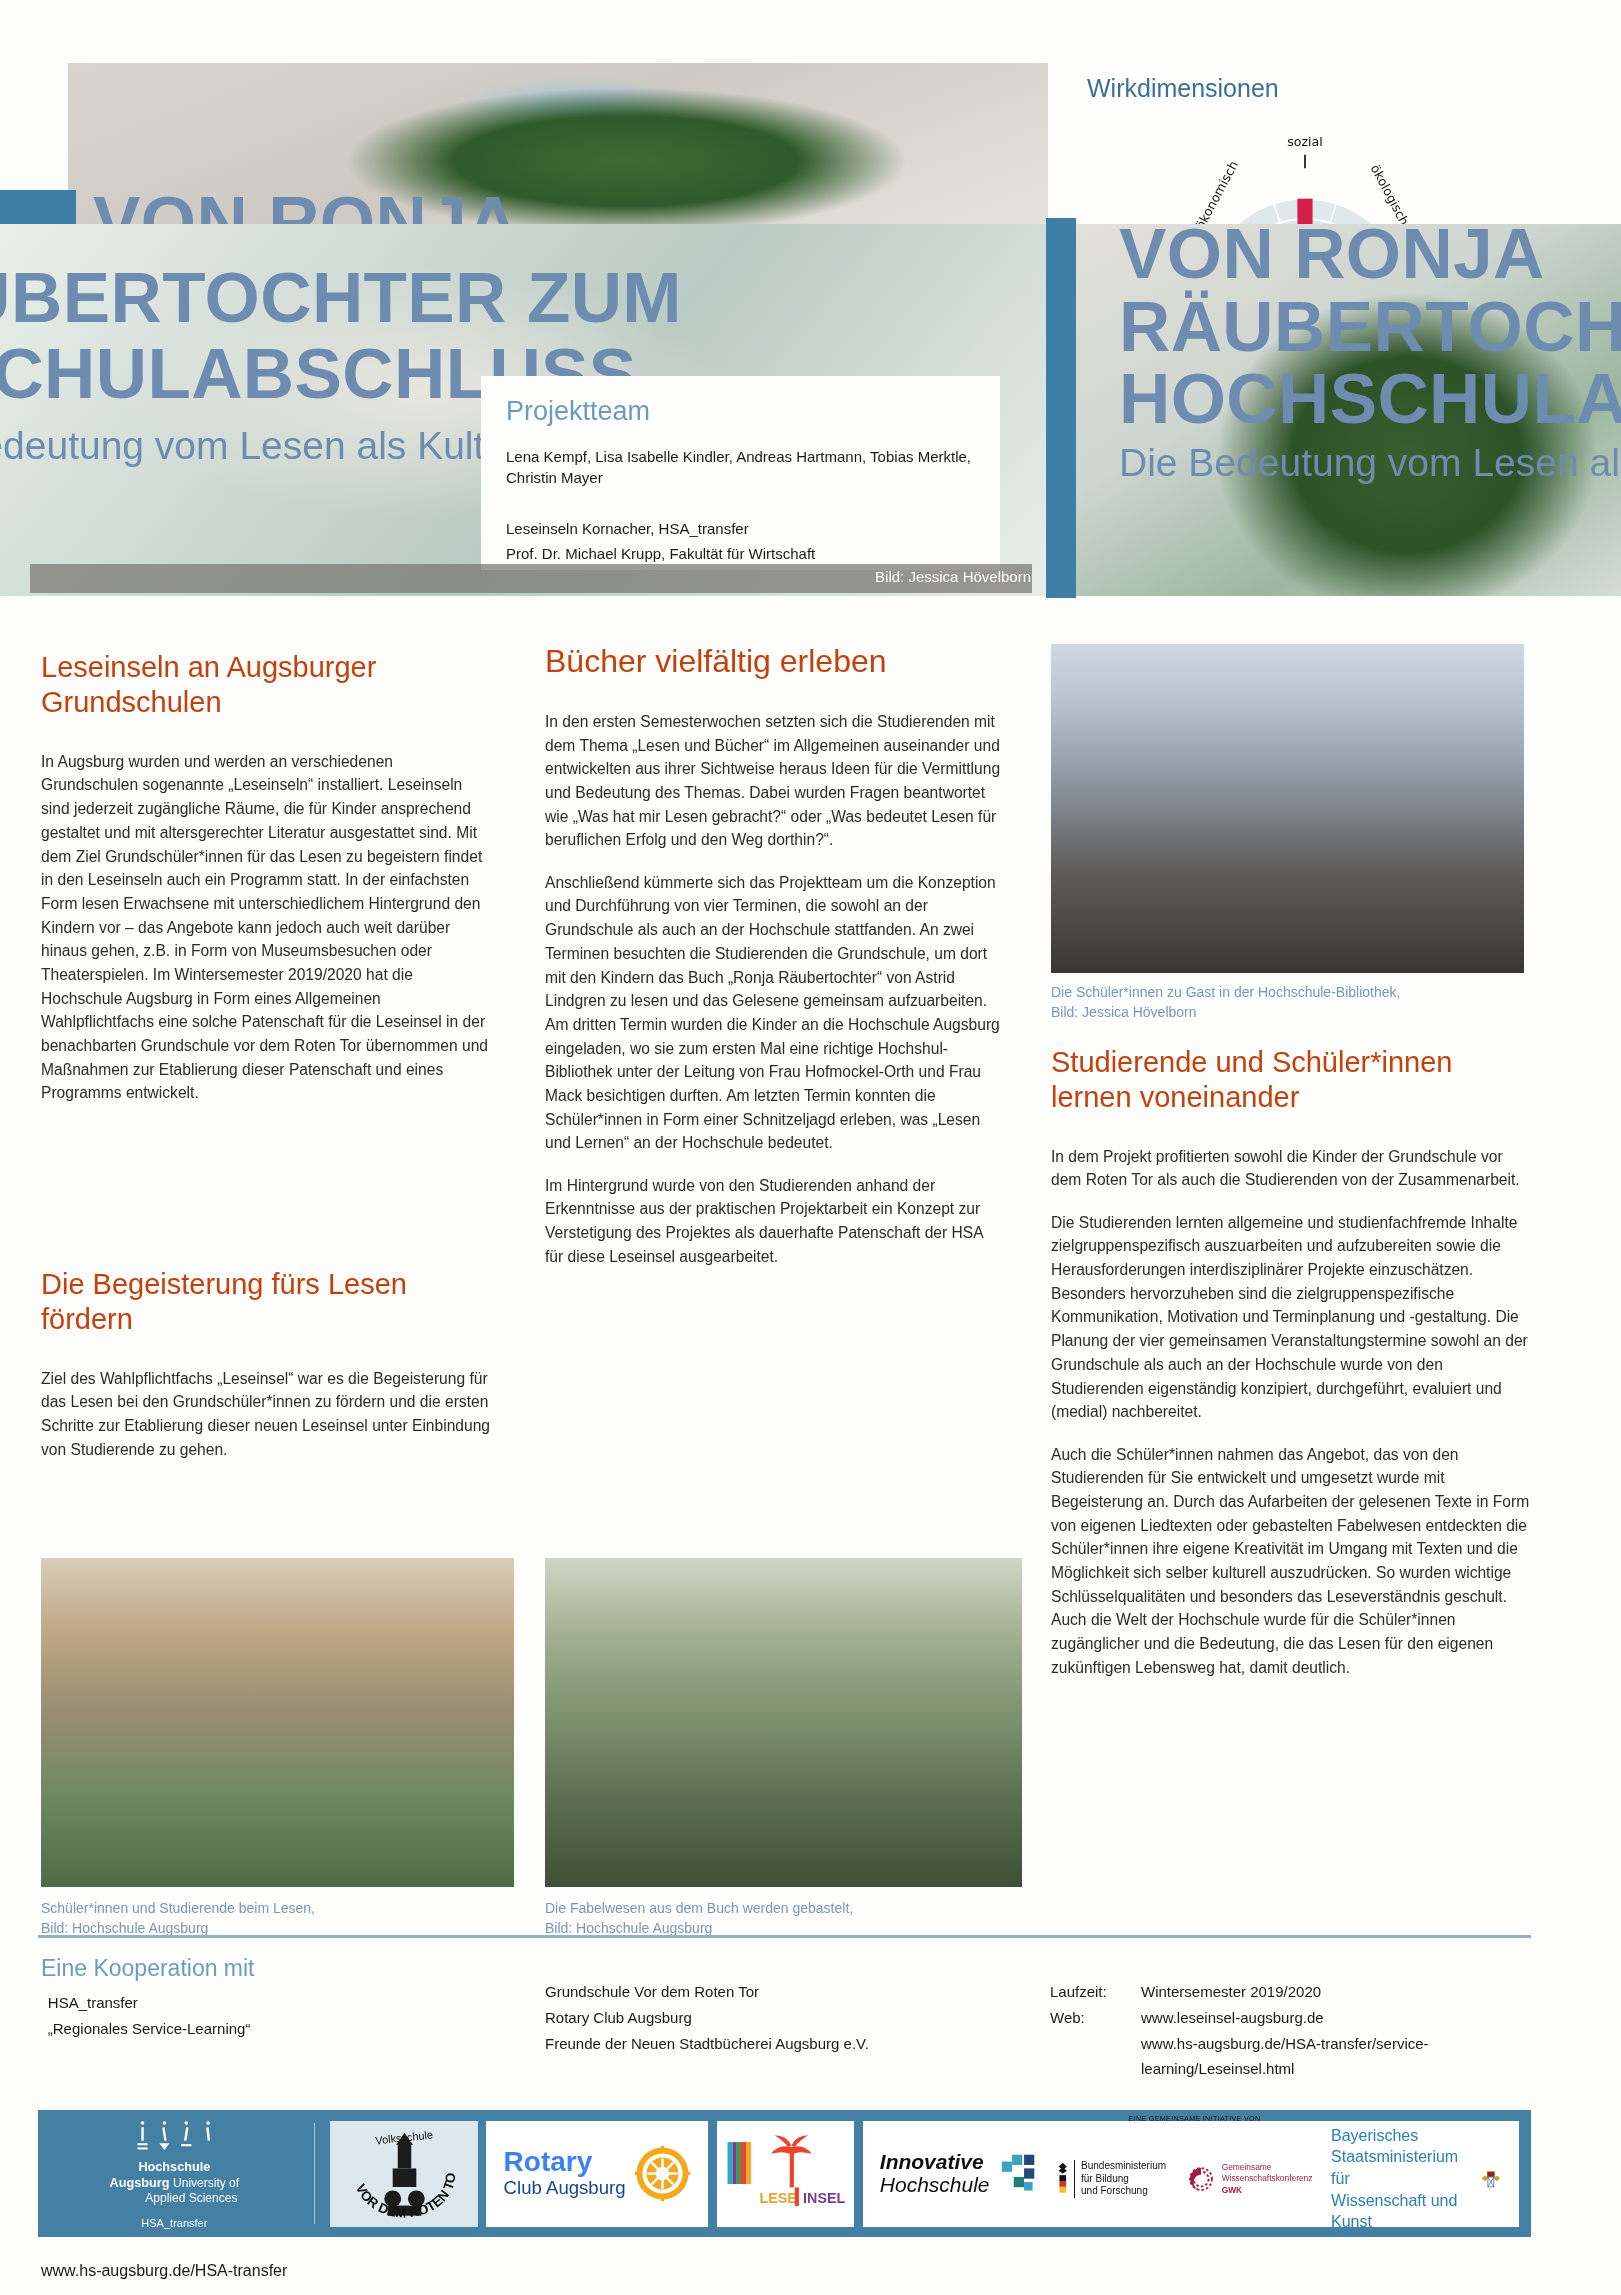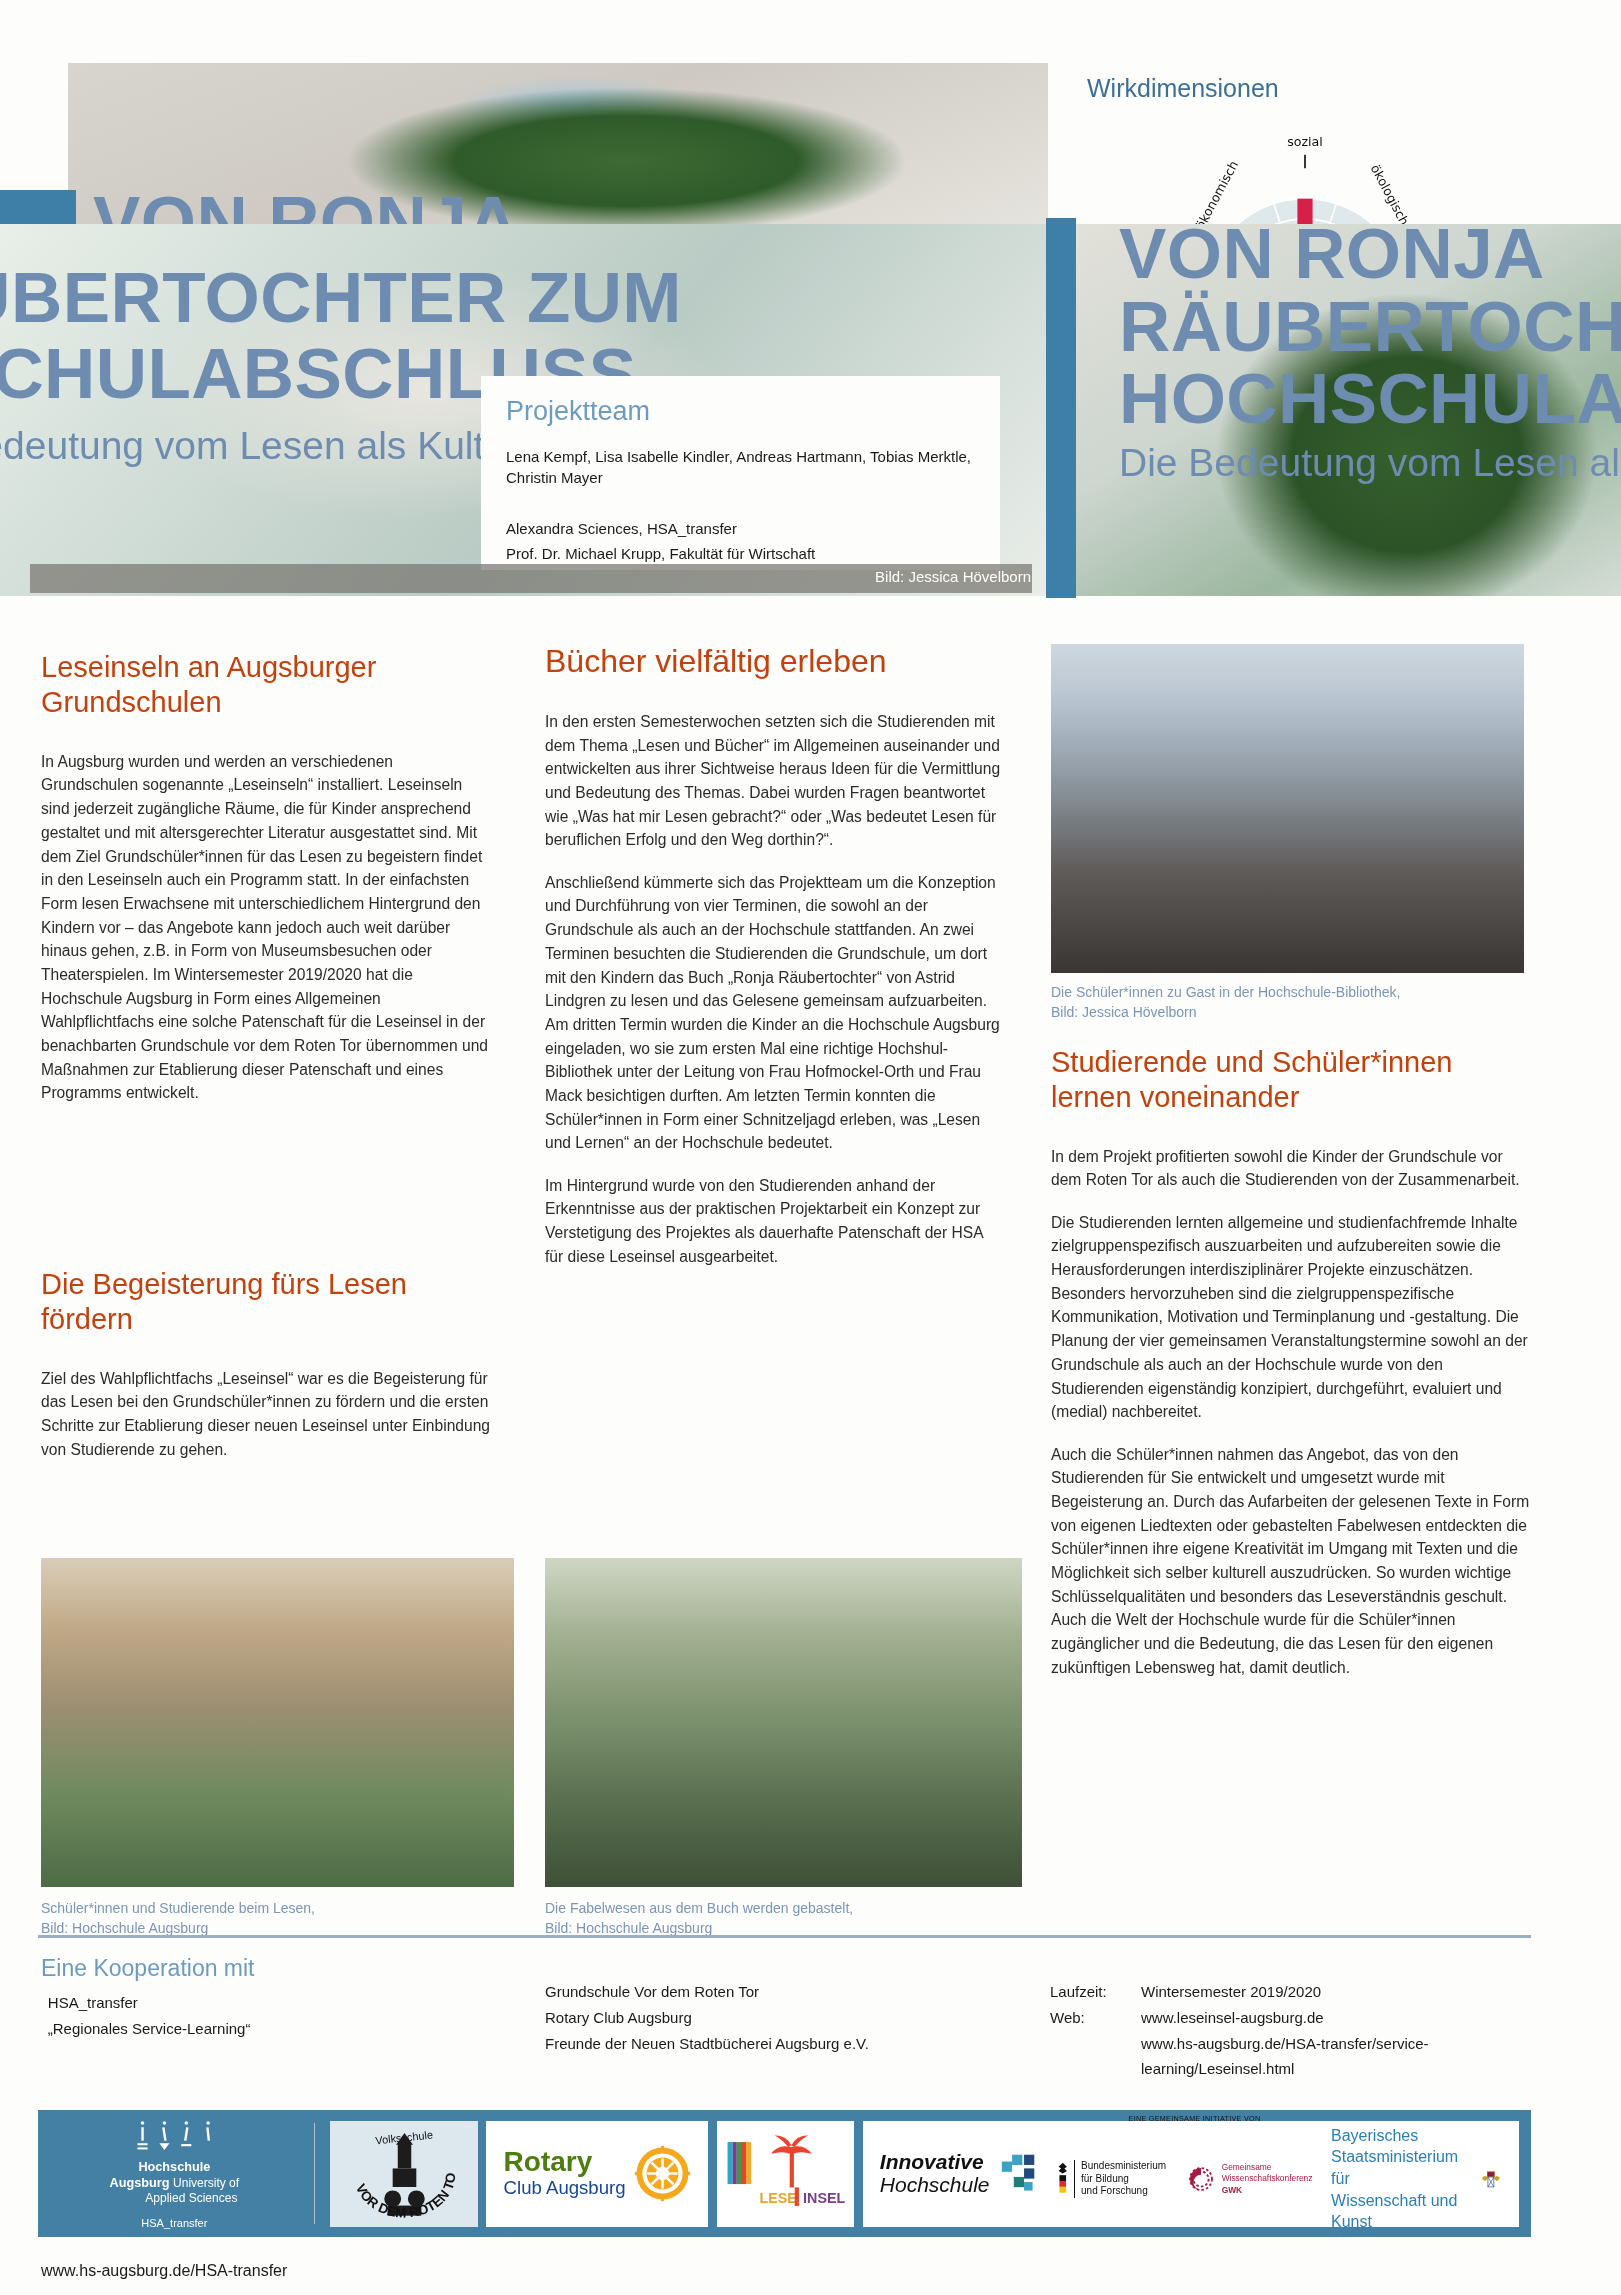--- a/index.html
+++ b/index.html
@@ -199,21 +199,21 @@
   <div class="accent-bar" style="left:1046px;top:218px;width:30px;height:380px;"></div>
 
   <div class="title-main" style="left:1119px;top:218px;font-size:71px;">VON RONJA</div>
   <div class="title-main" style="left:1119px;top:291px;font-size:71px;">RÄUBERTOCHTER ZUM</div>
   <div class="title-main" style="left:1119px;top:363px;font-size:71px;">HOCHSCHULABSCHLUSS</div>
   <div class="title-sub" style="left:1119px;top:443px;font-size:39px;">Die Bedeutung vom Lesen als Kulturtechnik</div>
 
   <div class="team-card" style="left:481px;top:376px;width:519px;height:194px;padding:20px 25px 0 25px;">
     <div class="team-title">Projektteam</div>
     <div class="team-line" style="margin-top:18.6px;max-width:473px;">Lena Kempf, Lisa Isabelle Kindler, Andreas Hartmann, Tobias Merktle, Christin Mayer</div>
-    <div class="team-line" style="margin-top:29px;">Alexandra Sciences, HSA_transfer</div>
+    <div class="team-line" style="margin-top:29px;">Leseinseln Kornacher, HSA_transfer</div>
     <div class="team-line" style="margin-top:3.4px;">Prof. Dr. Michael Krupp, Fakultät für Wirtschaft</div>
   </div>
 
   <div class="credit-strip" style="left:30px;top:564px;width:1002px;height:29px;"></div>
   <div class="img-credit" style="left:693px;top:568px;width:338px;">Bild: Jessica Hövelborn</div>
 
   <div class="col" style="left:41px;top:650px;width:448px;">
     <h2 class="sec">Leseinseln an Augsburger Grundschulen</h2>
     <p class="body">In Augsburg wurden und werden an verschiedenen Grundschulen sogenannte „Leseinseln“ installiert. Leseinseln sind jederzeit zugängliche Räume, die für Kinder ansprechend gestaltet und mit altersgerechter Literatur ausgestattet sind. Mit dem Ziel Grundschüler*innen für das Lesen zu begeistern findet in den Leseinseln auch ein Programm statt. In der einfachsten Form lesen Erwachsene mit unterschiedlichem Hintergrund den Kindern vor – das Angebote kann jedoch auch weit darüber hinaus gehen, z.B. in Form von Museumsbesuchen oder Theaterspielen. Im Wintersemester 2019/2020 hat die Hochschule Augsburg in Form eines Allgemeinen Wahlpflichtfachs eine solche Patenschaft für die Leseinsel in der benachbarten Grundschule vor dem Roten Tor übernommen und Maßnahmen zur Etablierung dieser Patenschaft und eines Programms entwickelt.</p>
   </div>
@@ -332,21 +332,21 @@
         <path id="ringpath" d="M 20 58 A 60 50 0 0 0 140 58" fill="none"></path>
         <text font-size="16" font-weight="bold" fill="#111">
           <textPath href="#ringpath" startOffset="8%">VOR DEM ROTEN TOR</textPath>
         </text>
       </svg>
     </div>
 
     <div class="logo-box" style="width:226px;">
       <div style="display:flex;align-items:center;gap:8.4px;padding:0 8.4px;">
         <div style="text-align:left;">
-          <div style="color:#4d7c0f;font-size:28px;font-weight:bold;line-height:1;">Rotary</div>
+          <div style="color:#3b82f6;font-size:28px;font-weight:bold;line-height:1;">Rotary</div>
           <div style="color:#17458f;font-size:18.6px;line-height:1.25;">Club Augsburg</div>
         </div>
         <svg width="57" height="57" viewBox="0 0 68 68">
           <circle cx="34" cy="34" r="31" fill="#f6a81c"></circle>
           <circle cx="34" cy="34" r="24" fill="#fff"></circle>
           <circle cx="34" cy="34" r="19" fill="#f6a81c"></circle>
           <circle cx="34" cy="34" r="8" fill="#fff"></circle>
           <circle cx="34" cy="34" r="4" fill="#f6a81c"></circle>
           <g stroke="#fff" stroke-width="3">
             <line x1="34" y1="16" x2="34" y2="52"></line>

